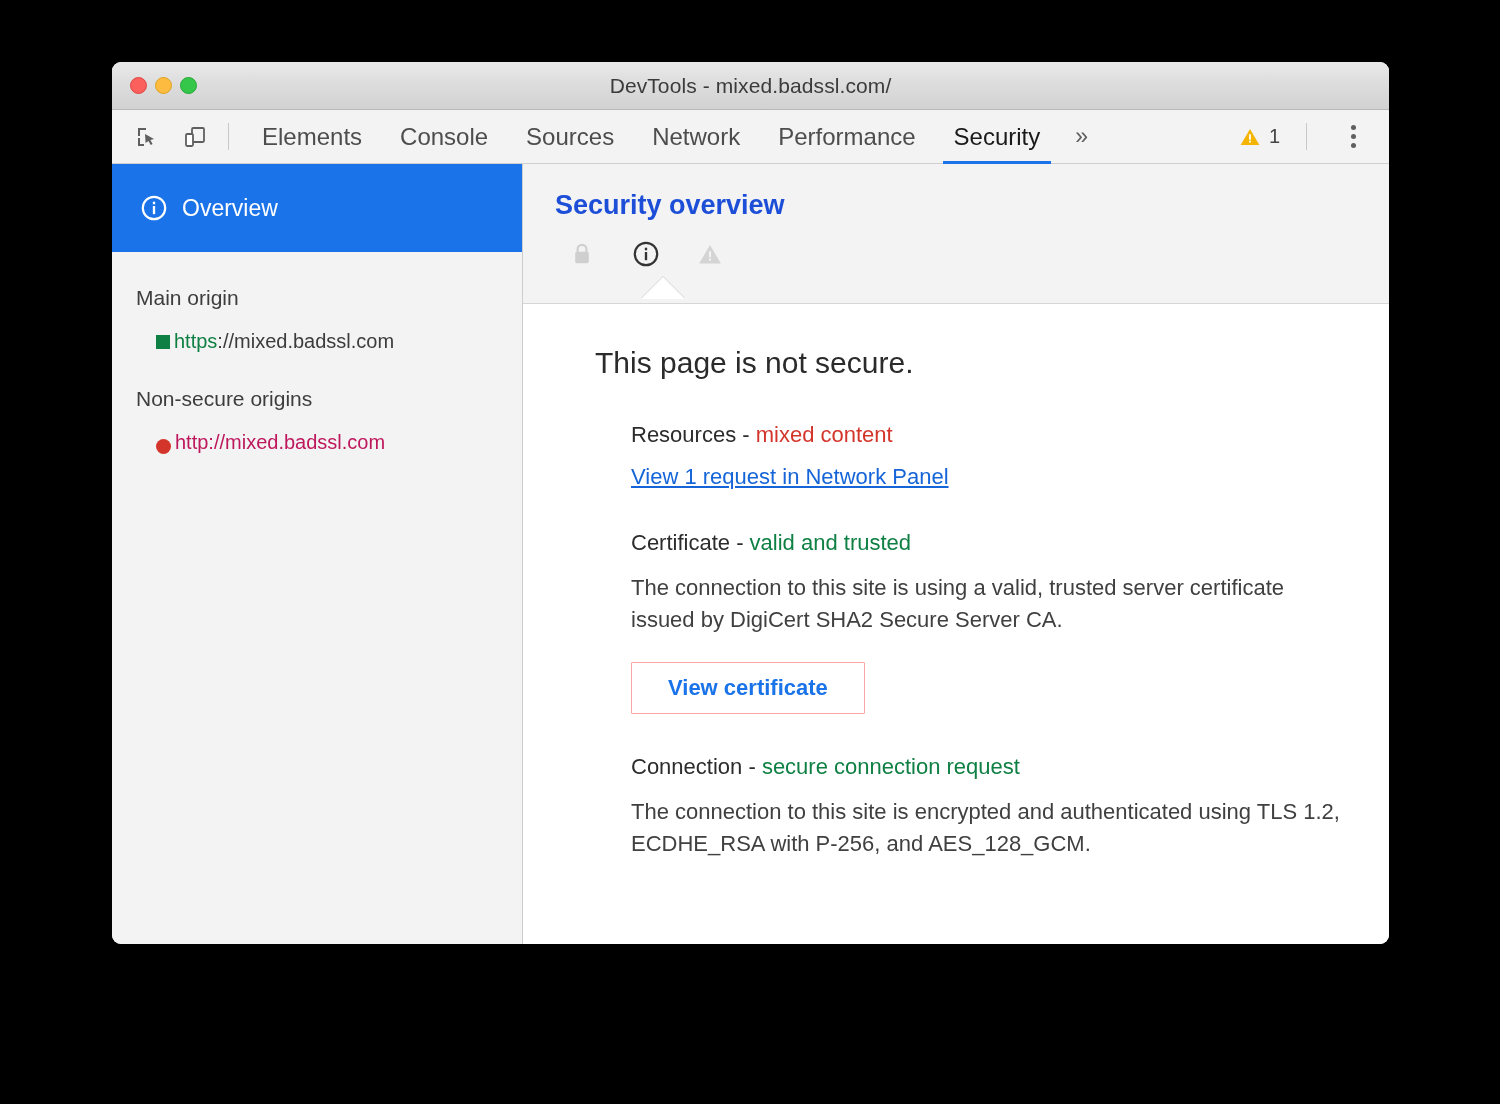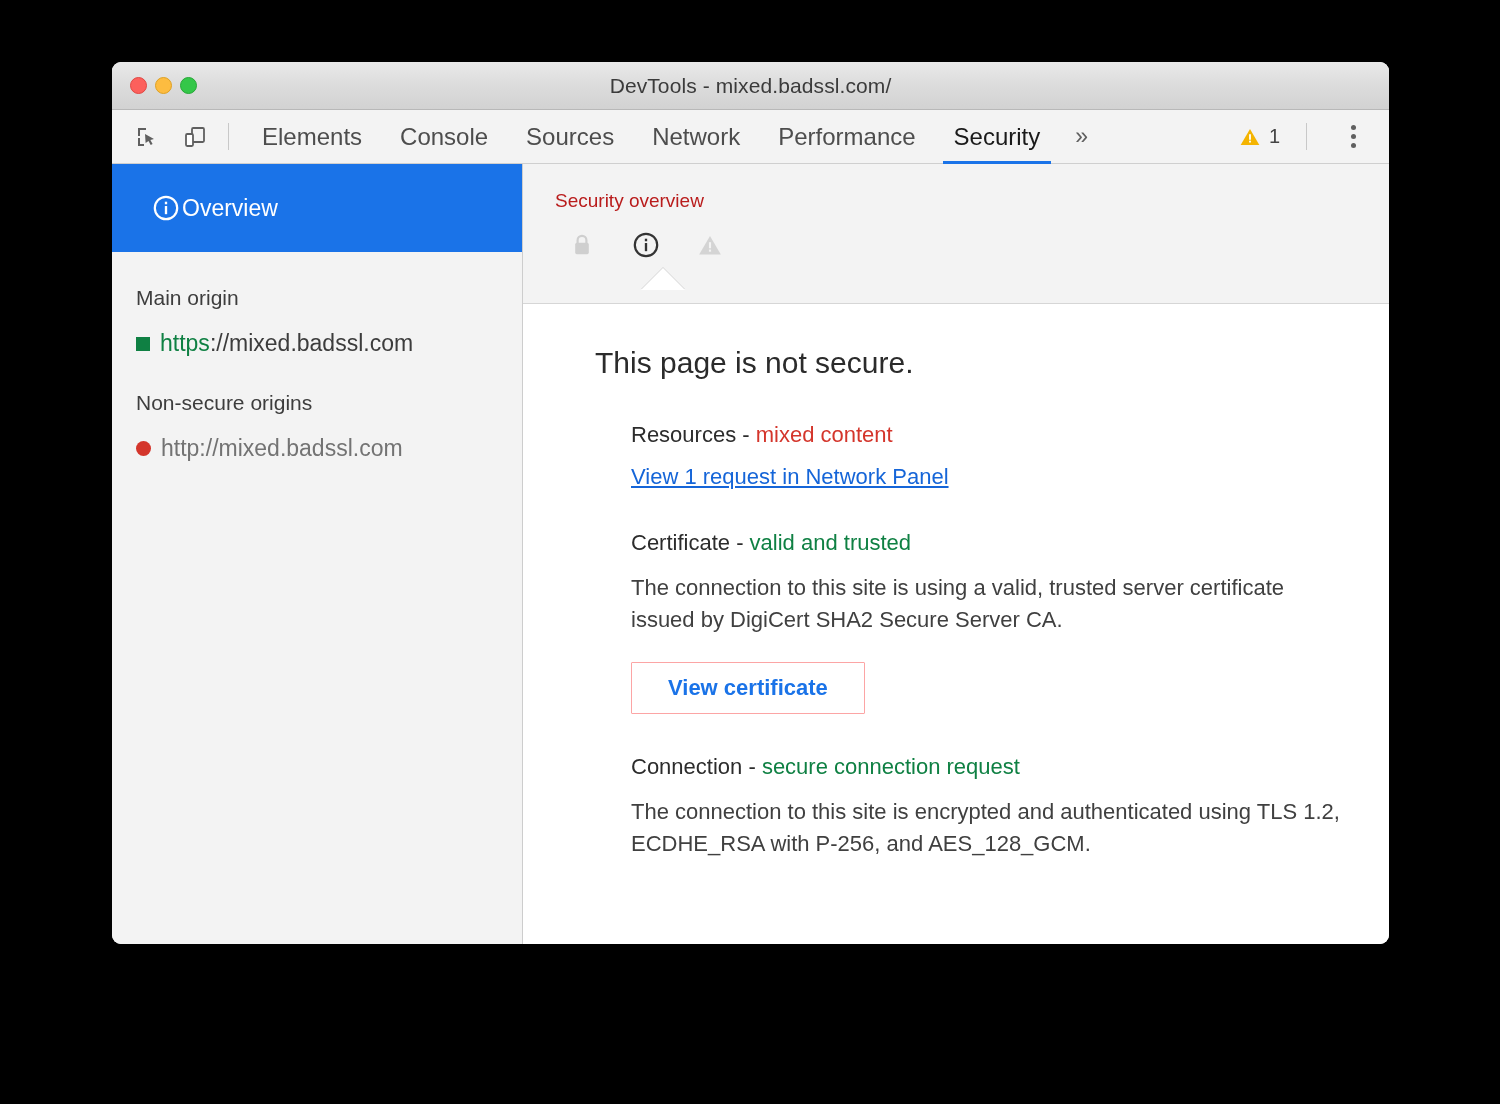--- a/index.html
+++ b/index.html
@@ -160,73 +160,73 @@
     background: #f3f3f3;
     border-right: 1px solid #cdcdcd;
     flex: 0 0 411px;
     padding-top: 0;
   }
   .sb-item-active {
     height: 88px;
     background: #1a73e8;
     display: flex;
     align-items: center;
-    padding-left: 40px;
-    gap: 2px;
+    padding-left: 28px;
+    gap: 14px;
   }
   .sb-item-active .label {
     color: #ffffff;
     font-size: 23px;
   }
   .sb-group-title {
     font-size: 21px;
     color: #3d3d3d;
     padding: 34px 0 0 24px;
   }
   .sb-origin {
     display: flex;
     align-items: center;
-    gap: 10px;
-    padding: 20px 0 0 24px;
-    font-size: 23px;
+    gap: 4px;
+    padding: 20px 0 0 44px;
+    font-size: 20px;
   }
   .sq {
     width: 14px; height: 14px;
     flex: 0 0 14px;
   }
   .sq.green { background: #0f8043; }
   .dot {
     width: 15px; height: 15px;
     border-radius: 50%;
     flex: 0 0 15px;
   }
   .dot.red { background: #d4352b; }
   .origin-secure .scheme { color: #0f8043; }
   .origin-secure .host   { color: #3c3c3c; }
-  .origin-insecure       { color: #737373; }
+  .origin-insecure       { color: #be185d; align-items: flex-end; }
 
   
   .main {
     flex: 1;
     display: flex;
     flex-direction: column;
     background: #ffffff;
     min-width: 0;
   }
   .main-header {
     background: #f3f3f3;
     border-bottom: 1px solid #d6d6d6;
     padding: 26px 0 0 32px;
     position: relative;
     height: 140px;
   }
   .main-title {
-    font-size: 19px;
-    color: #b91c1c;
-    font-weight: normal;
+    font-size: 27px;
+    color: #1d4ed8;
+    font-weight: bold;
   }
   .status-icons {
     display: flex;
     align-items: center;
     gap: 34px;
     margin-top: 18px;
     padding-left: 12px;
     position: relative;
   }
   .status-icon { width: 30px; height: 30px; display: flex; align-items: center; justify-content: center; }

